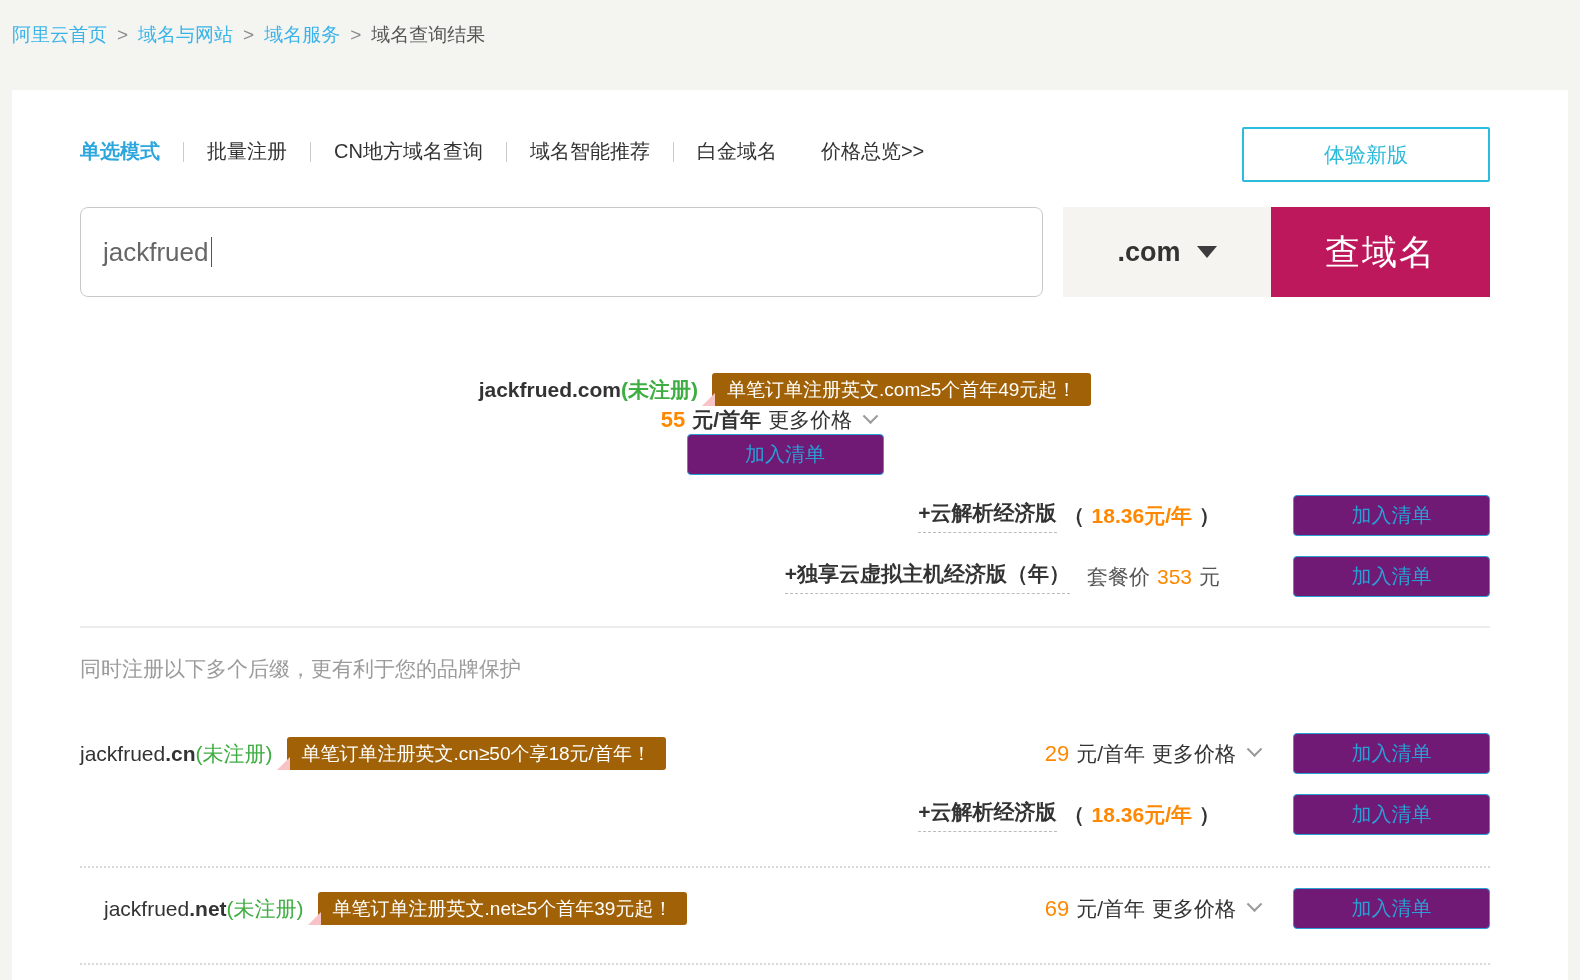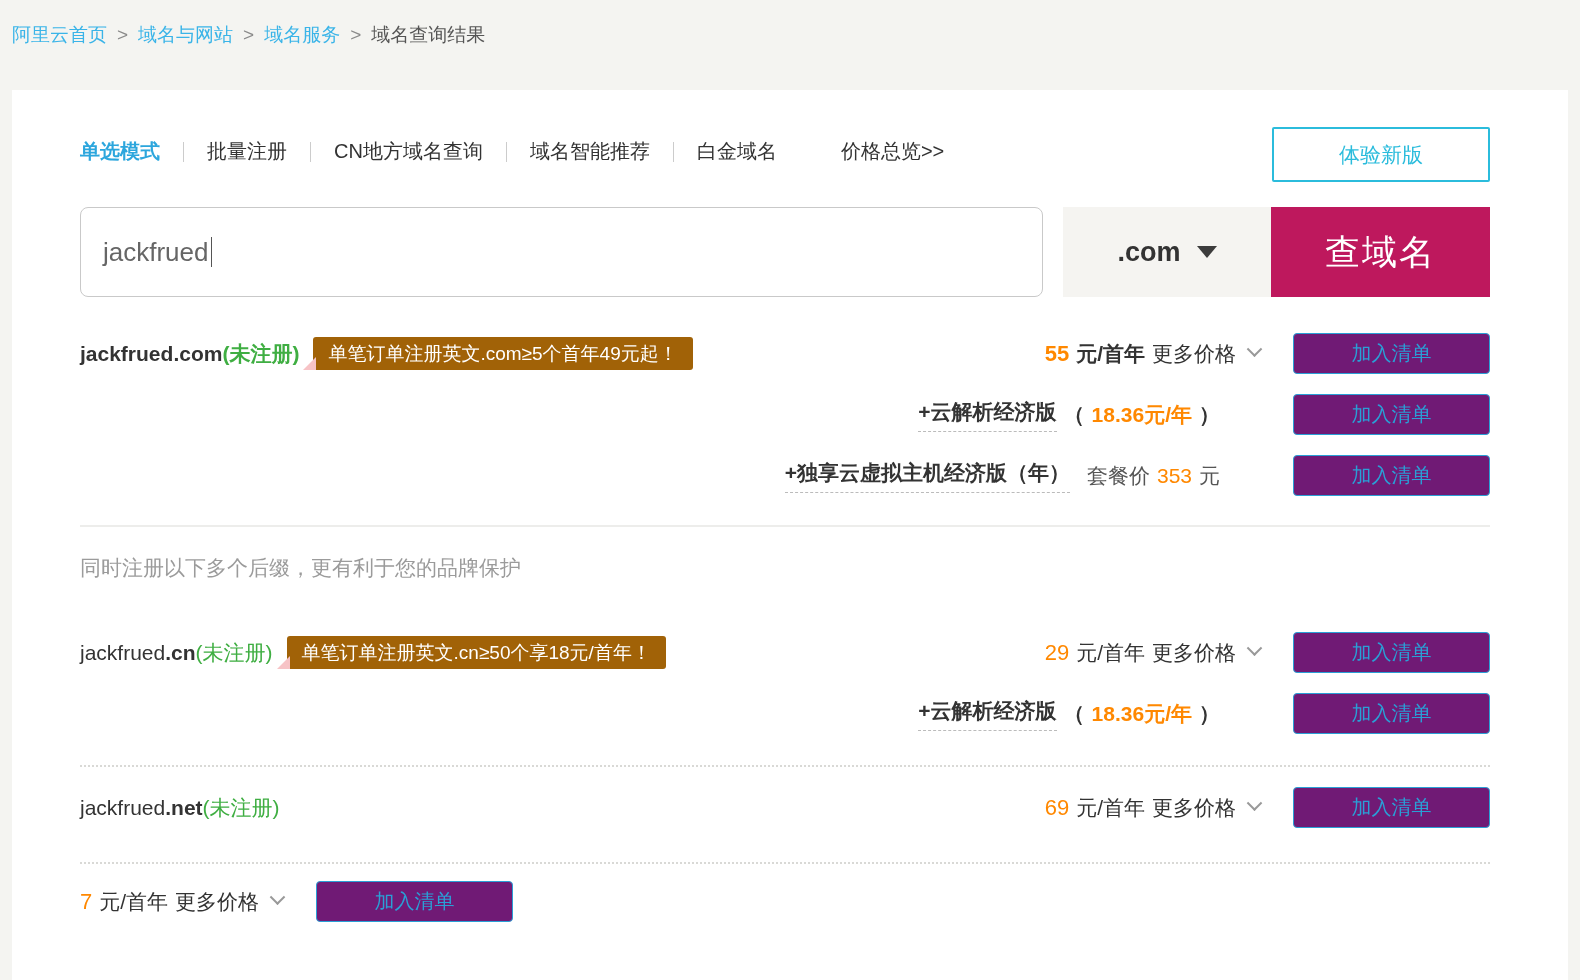--- a/index.html
+++ b/index.html
@@ -14,22 +14,22 @@
 
   
   .card { position:absolute; left:12px; right:12px; top:90px; bottom:0; background:#fff; }
   .card-inner { padding:0 78px 0 68px; position:relative; }
 
   
   .tabs { display:flex; align-items:center; padding-top:48px; font-size:20px; }
   .tab { color:#333; cursor:pointer; white-space:nowrap; }
   .tab.active { color:#2ca6dd; font-weight:bold; }
   .tab-sep { width:1px; height:20px; background:#ccc; margin:0 23px; }
-  .price-overview { margin-left:64px; color:#333; cursor:pointer; }
-  .new-version-btn { position:absolute; top:37px; right:78px; width:218px; height:55px;
+  .price-overview { margin-left:44px; color:#333; cursor:pointer; }
+  .new-version-btn { position:absolute; top:37px; right:78px; width:248px; height:55px;
     background:#fff; border:2px solid #2bbcdc; color:#2bbcdc; font-size:21px; cursor:pointer;
     border-radius:2px; font-family:inherit; }
 
   
   .search-row { display:flex; margin-top:42px; height:90px; }
   .search-box { flex:1; border:1px solid #c9c9c9; border-radius:8px; background:#fff;
     display:flex; align-items:center; padding-left:22px; font-size:26px; color:#666; margin-right:20px; }
   .search-box .caret { display:inline-block; width:1px; height:30px; background:#555; margin-left:2px; }
   .tld-select { width:208px; background:#f5f4f1; display:flex; align-items:center; justify-content:center;
     gap:16px; cursor:pointer; }
@@ -58,27 +58,27 @@
     transform:rotate(45deg) translate(-3px,-3px); margin-left:6px; cursor:pointer; }
   .add-btn { width:197px; height:41px; background:#701a75; border:1px solid #2a9fd6; border-radius:4px;
     color:#2a9fd6; font-size:20px; cursor:pointer; font-family:inherit; flex:none; }
   .addon-label { font-weight:bold; color:#333; border-bottom:1px dashed #bbb; padding-bottom:5px; cursor:pointer; }
   .addon-orange { color:#ff8800; font-weight:bold; }
   .addon-paren { font-weight:bold; color:#333; }
   .pkg-extra { color:#555; margin-left:10px; }
   .pkg-price { color:#ff8800; }
   .pkg-unit { color:#555; }
 
-  .m-top-row1 { margin-top:36px; }
+  .m-top-row1 { margin-top:76px;flex-direction:column; }
   .m-addon { margin-top:20px;gap:40px; }
   .divider-solid { border-top:2px solid #ededeb; margin-top:29px; }
   .divider-dotted { border-top:2px dotted #d9d9d6; }
   .note { margin-top:27px; color:#9b9b9b; font-size:21px; }
   .mt50 { margin-top:50px; } .mt31 { margin-top:31px; } .mt34 { margin-top:34px; }
-  .mt20 { margin-top:20px; } .mt17 { margin-top:17px; }
+  .mt20 { margin-top:20px;margin-left:24px; } .mt17 { margin-top:17px; }
 </style>
 </head>
 <body>
 
 <div class="breadcrumb">
   <a>阿里云首页</a>
   <span class="sep">&gt;</span>
   <a>域名与网站</a>
   <span class="sep">&gt;</span>
   <a>域名服务</a>
@@ -177,20 +177,21 @@
           <span class="addon-paren">）</span>
       </div>
       <button class="add-btn">加入清单</button>
     </div>
 
     <div class="divider-dotted mt31"></div>
 
     <div class="row mt20">
       <div class="row-left">
         <span class="domain"><span>jackfrued</span><b>.net</b><i class="status">(未注册)</i></span>
+        <span class="badge"><span>单笔订单注册英文.net≥5个首年39元起！</span></span>
       </div>
       <div class="price-cell">
         <span class="price-num">69</span>
         <span class="price-unit">元/首年</span>
         <span>更多价格</span>
         <span class="chev"></span>
       </div>
       <button class="add-btn">加入清单</button>
     </div>
 

